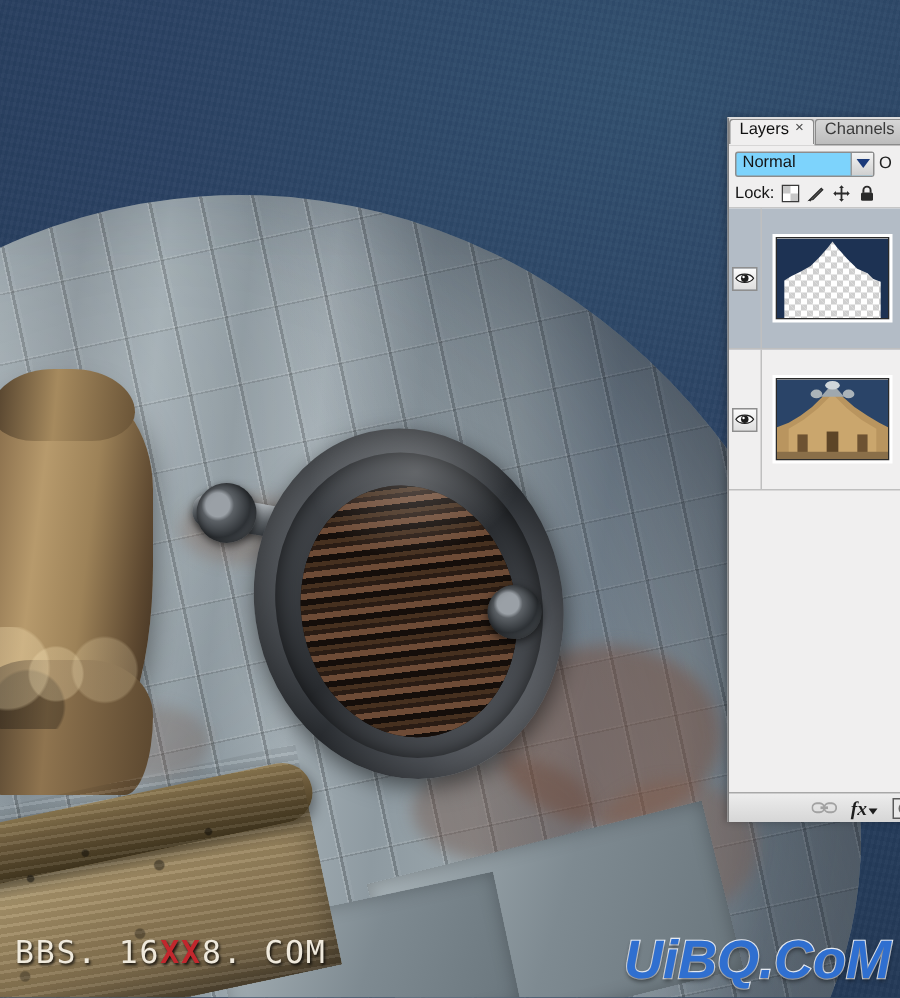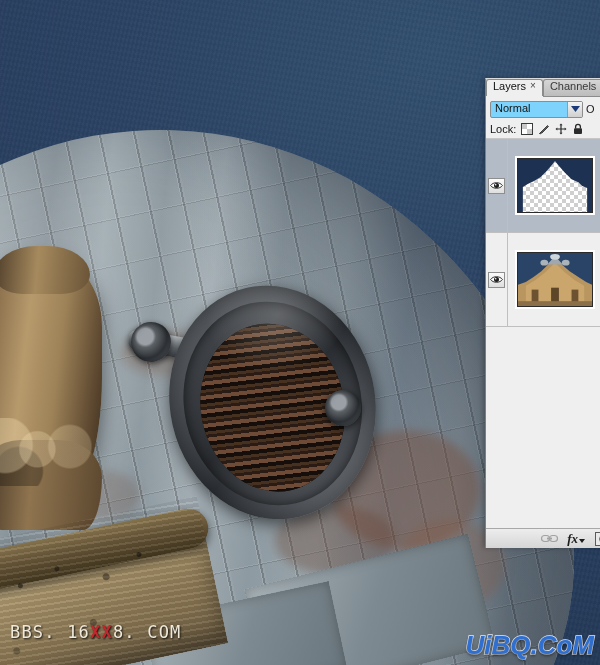--- a/index.html
+++ b/index.html
@@ -193,26 +193,26 @@
   .pl2{ left:150px; top:600px; width:190px; height:90px;  transform:rotate(-12deg); }
 
   
   .wm-left{
     position:absolute; left:10px; top:624px;
     color:#efe9dc;
     text-shadow:1px 1px 2px rgba(0,0,0,.85);
     line-height:1.05;
   }
   .wm-left .l1{ font-size:15px; letter-spacing:.5px; }
-  .wm-left .l2{ font-size:17px; letter-spacing:1.2px; font-family:"DejaVu Sans Mono", monospace; }
+  .wm-left .l2{ font-size:21px; letter-spacing:1.2px; font-family:"DejaVu Sans Mono", monospace; }
   .wm-left .l2 .xx{ color:#c1272d; font-weight:bold; }
 
   .wm-right{
     position:absolute; right:6px; bottom:4px;
-    font-size:26px; font-weight:bold; font-style:italic;
+    font-size:36px; font-weight:bold; font-style:italic;
     color:#2f6fd0;
     letter-spacing:0px;
     -webkit-text-stroke:1.5px #e9eef6;
     paint-order:stroke fill;
     text-shadow:0 2px 3px rgba(0,0,0,.45);
   }
 
   
   #layers-panel{
     position:absolute; left:485px; top:78px;

